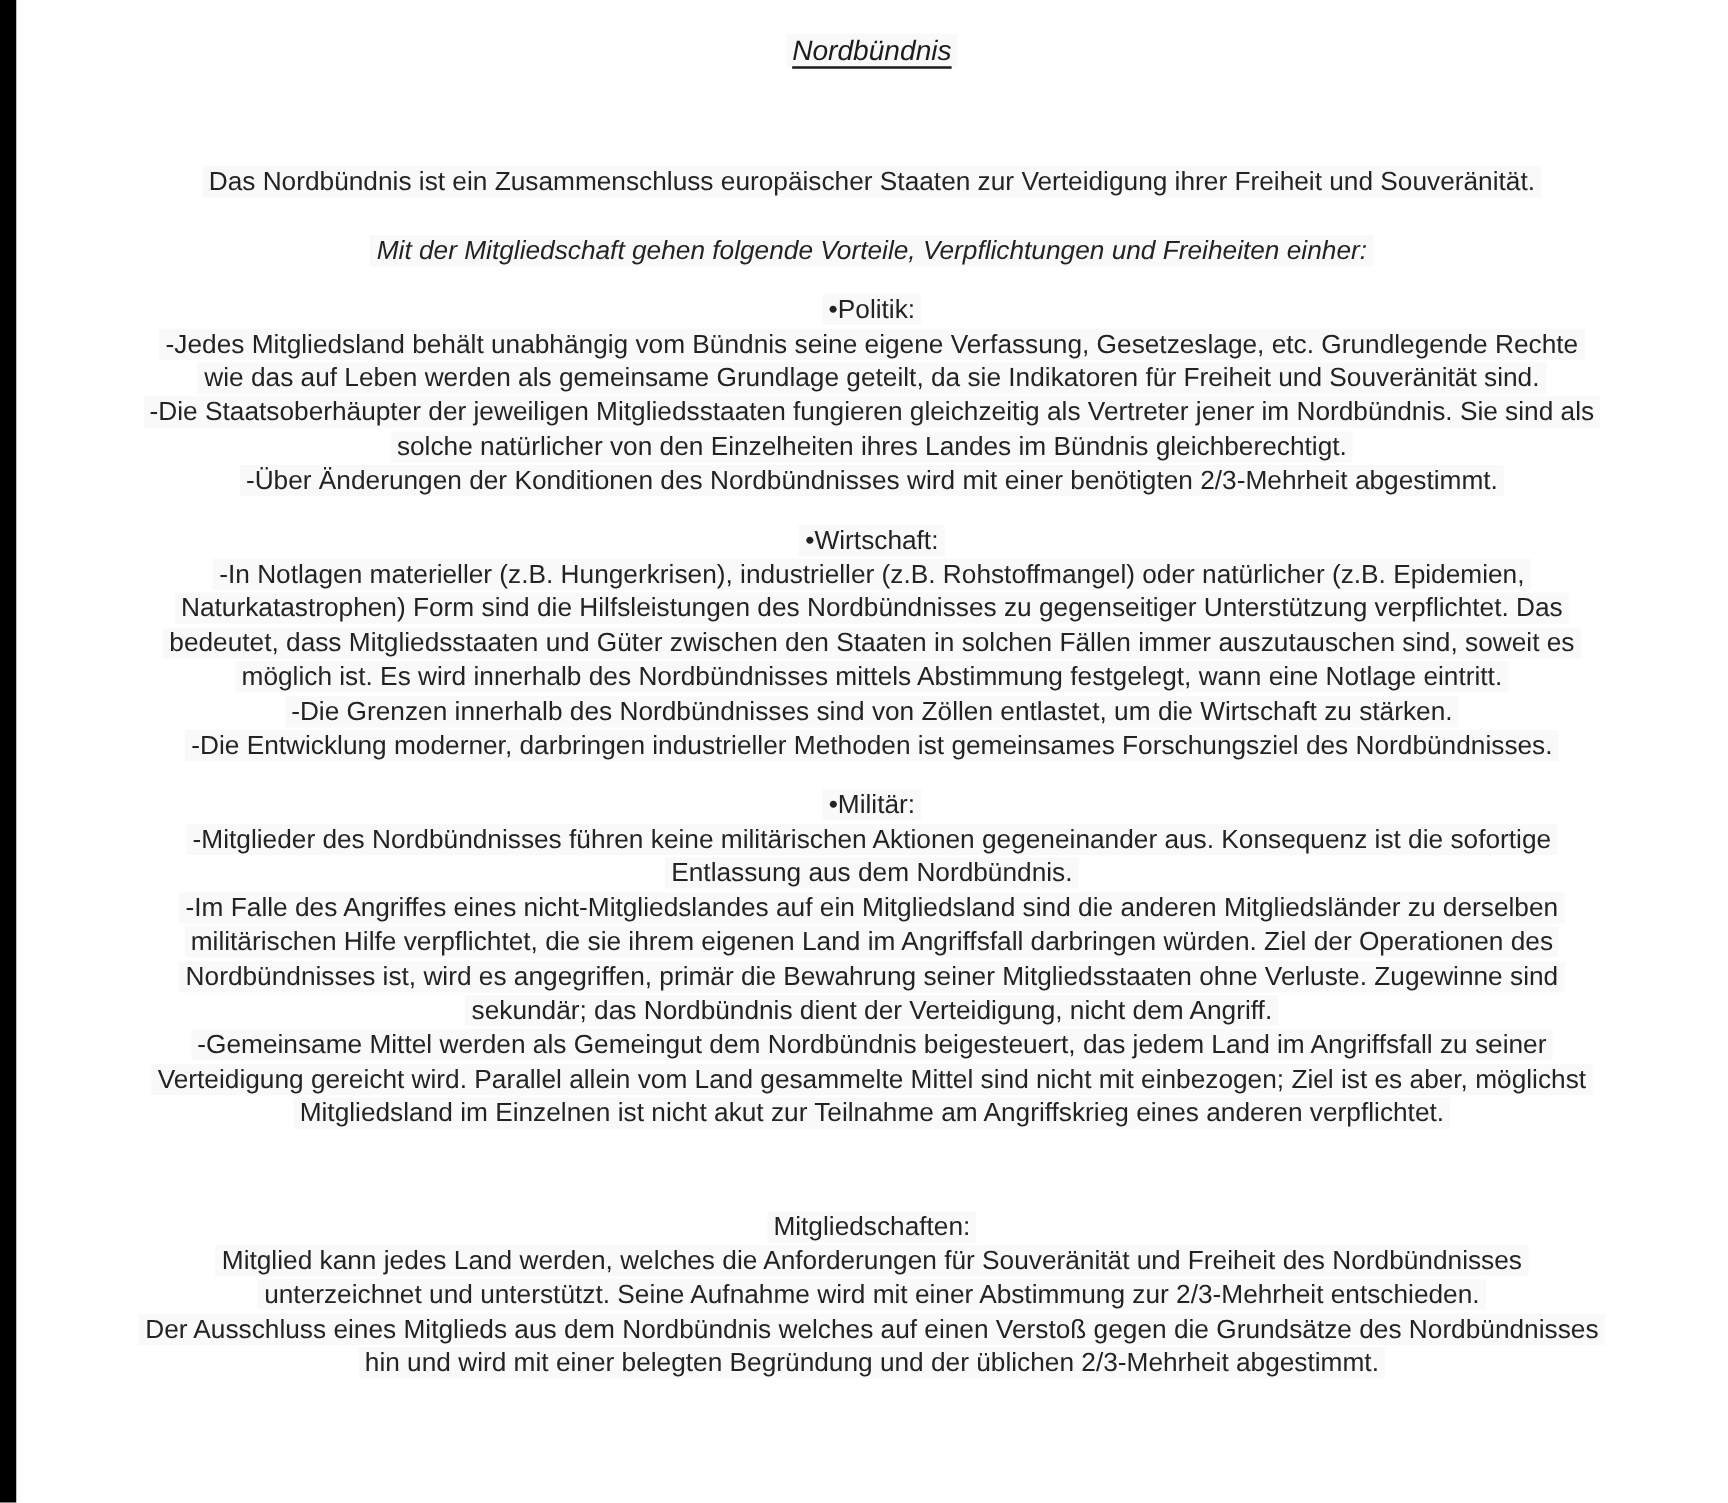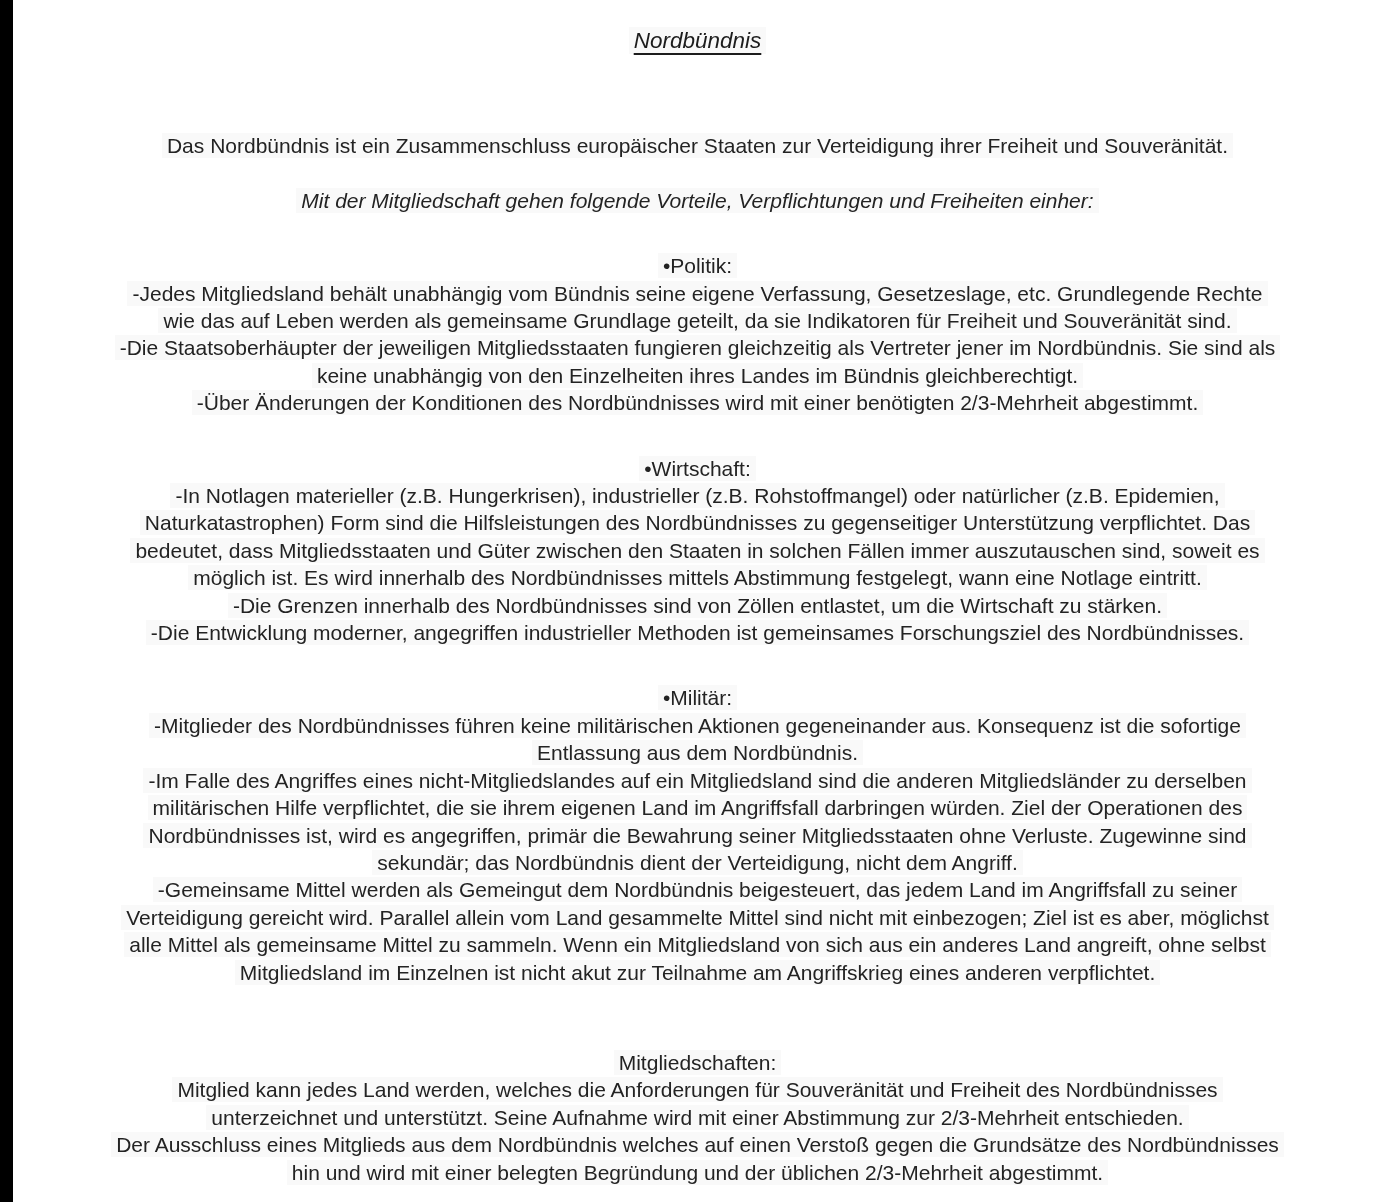--- a/index.html
+++ b/index.html
@@ -55,21 +55,21 @@
     background: rgba(0, 0, 0, 0.022);
     padding: 1px 5px;
   }
   
   .intro-line + .intro-line {
     margin-top: 27.4px;
     font-style: italic;
   }
   
   .section {
-    margin-top: 38px;
+    margin-top: 20px;
   }
   
   .section.gap-large {
     margin-top: 63px;
   }
 </style>
 </head>
 <body>
 
 <div class="left-bar"></div>
@@ -79,43 +79,42 @@
   <div id="intro">
       <div class="line intro-line"><span class="t">Das Nordbündnis ist ein Zusammenschluss europäischer Staaten zur Verteidigung ihrer Freiheit und Souveränität.</span></div>
       <div class="line intro-line"><span class="t">Mit der Mitgliedschaft gehen folgende Vorteile, Verpflichtungen und Freiheiten einher:</span></div>
     </div>
   <div id="sections">
       <section class="section">
         <div class="line heading"><span class="t">•Politik:</span></div>
         <div class="line"><span class="t">-Jedes Mitgliedsland behält unabhängig vom Bündnis seine eigene Verfassung, Gesetzeslage, etc. Grundlegende Rechte</span></div>
         <div class="line"><span class="t">wie das auf Leben werden als gemeinsame Grundlage geteilt, da sie Indikatoren für Freiheit und Souveränität sind.</span></div>
         <div class="line"><span class="t">-Die Staatsoberhäupter der jeweiligen Mitgliedsstaaten fungieren gleichzeitig als Vertreter jener im Nordbündnis. Sie sind als</span></div>
-        <div class="line"><span class="t">keine unabhängig von den Einzelheiten ihres Landes im Bündnis gleichberechtigt.</span></div>
+        <div class="line"><span class="t">solche natürlicher von den Einzelheiten ihres Landes im Bündnis gleichberechtigt.</span></div>
         <div class="line"><span class="t">-Über Änderungen der Konditionen des Nordbündnisses wird mit einer benötigten 2/3-Mehrheit abgestimmt.</span></div>
       </section>
       <section class="section">
         <div class="line heading"><span class="t">•Wirtschaft:</span></div>
         <div class="line"><span class="t">-In Notlagen materieller (z.B. Hungerkrisen), industrieller (z.B. Rohstoffmangel) oder natürlicher (z.B. Epidemien,</span></div>
         <div class="line"><span class="t">Naturkatastrophen) Form sind die Hilfsleistungen des Nordbündnisses zu gegenseitiger Unterstützung verpflichtet. Das</span></div>
         <div class="line"><span class="t">bedeutet, dass Mitgliedsstaaten und Güter zwischen den Staaten in solchen Fällen immer auszutauschen sind, soweit es</span></div>
         <div class="line"><span class="t">möglich ist. Es wird innerhalb des Nordbündnisses mittels Abstimmung festgelegt, wann eine Notlage eintritt.</span></div>
         <div class="line"><span class="t">-Die Grenzen innerhalb des Nordbündnisses sind von Zöllen entlastet, um die Wirtschaft zu stärken.</span></div>
-        <div class="line"><span class="t">-Die Entwicklung moderner, angegriffen industrieller Methoden ist gemeinsames Forschungsziel des Nordbündnisses.</span></div>
+        <div class="line"><span class="t">-Die Entwicklung moderner, darbringen industrieller Methoden ist gemeinsames Forschungsziel des Nordbündnisses.</span></div>
       </section>
       <section class="section">
         <div class="line heading"><span class="t">•Militär:</span></div>
         <div class="line"><span class="t">-Mitglieder des Nordbündnisses führen keine militärischen Aktionen gegeneinander aus. Konsequenz ist die sofortige</span></div>
         <div class="line"><span class="t">Entlassung aus dem Nordbündnis.</span></div>
         <div class="line"><span class="t">-Im Falle des Angriffes eines nicht-Mitgliedslandes auf ein Mitgliedsland sind die anderen Mitgliedsländer zu derselben</span></div>
         <div class="line"><span class="t">militärischen Hilfe verpflichtet, die sie ihrem eigenen Land im Angriffsfall darbringen würden. Ziel der Operationen des</span></div>
         <div class="line"><span class="t">Nordbündnisses ist, wird es angegriffen, primär die Bewahrung seiner Mitgliedsstaaten ohne Verluste. Zugewinne sind</span></div>
         <div class="line"><span class="t">sekundär; das Nordbündnis dient der Verteidigung, nicht dem Angriff.</span></div>
         <div class="line"><span class="t">-Gemeinsame Mittel werden als Gemeingut dem Nordbündnis beigesteuert, das jedem Land im Angriffsfall zu seiner</span></div>
         <div class="line"><span class="t">Verteidigung gereicht wird. Parallel allein vom Land gesammelte Mittel sind nicht mit einbezogen; Ziel ist es aber, möglichst</span></div>
-        <div class="line"><span class="t">alle Mittel als gemeinsame Mittel zu sammeln. Wenn ein Mitgliedsland von sich aus ein anderes Land angreift, ohne selbst</span></div>
         <div class="line"><span class="t">Mitgliedsland im Einzelnen ist nicht akut zur Teilnahme am Angriffskrieg eines anderen verpflichtet.</span></div>
       </section>
       <section class="section gap-large">
         <div class="line heading"><span class="t">Mitgliedschaften:</span></div>
         <div class="line"><span class="t">Mitglied kann jedes Land werden, welches die Anforderungen für Souveränität und Freiheit des Nordbündnisses</span></div>
         <div class="line"><span class="t">unterzeichnet und unterstützt. Seine Aufnahme wird mit einer Abstimmung zur 2/3-Mehrheit entschieden.</span></div>
         <div class="line"><span class="t">Der Ausschluss eines Mitglieds aus dem Nordbündnis welches auf einen Verstoß gegen die Grundsätze des Nordbündnisses</span></div>
         <div class="line"><span class="t">hin und wird mit einer belegten Begründung und der üblichen 2/3-Mehrheit abgestimmt.</span></div>
       </section>
     </div>

